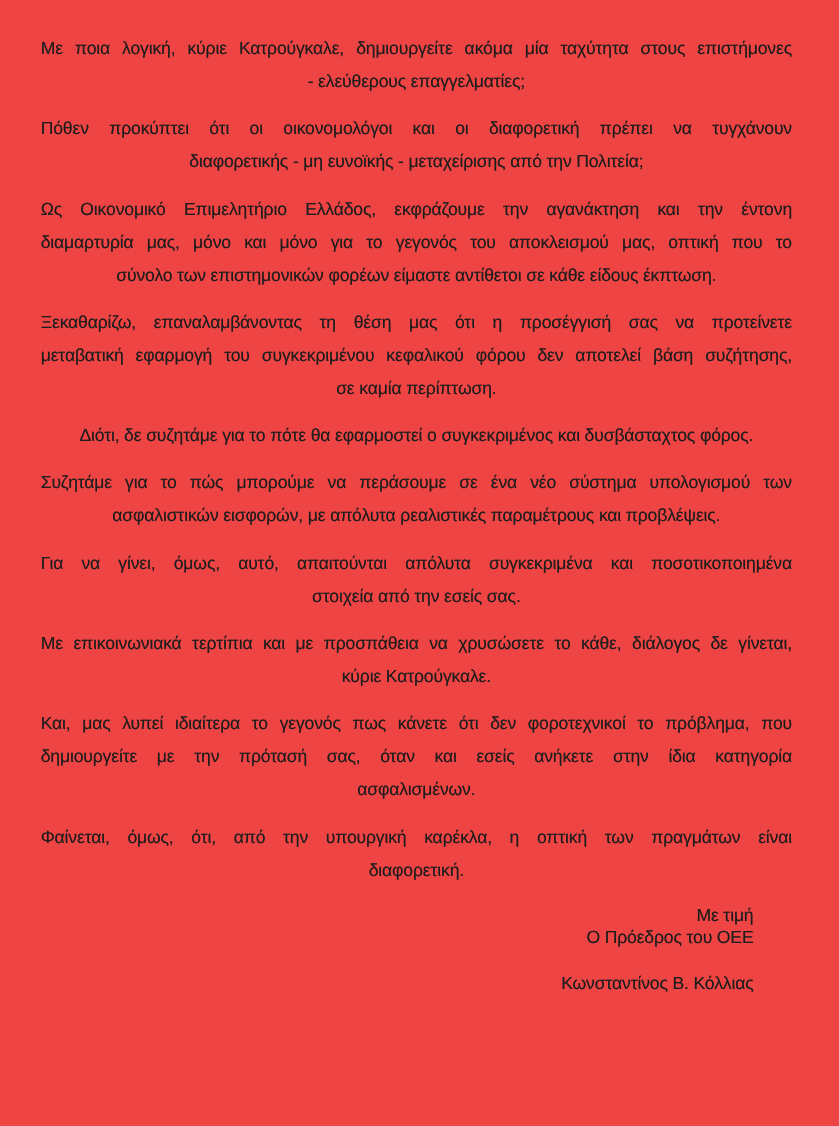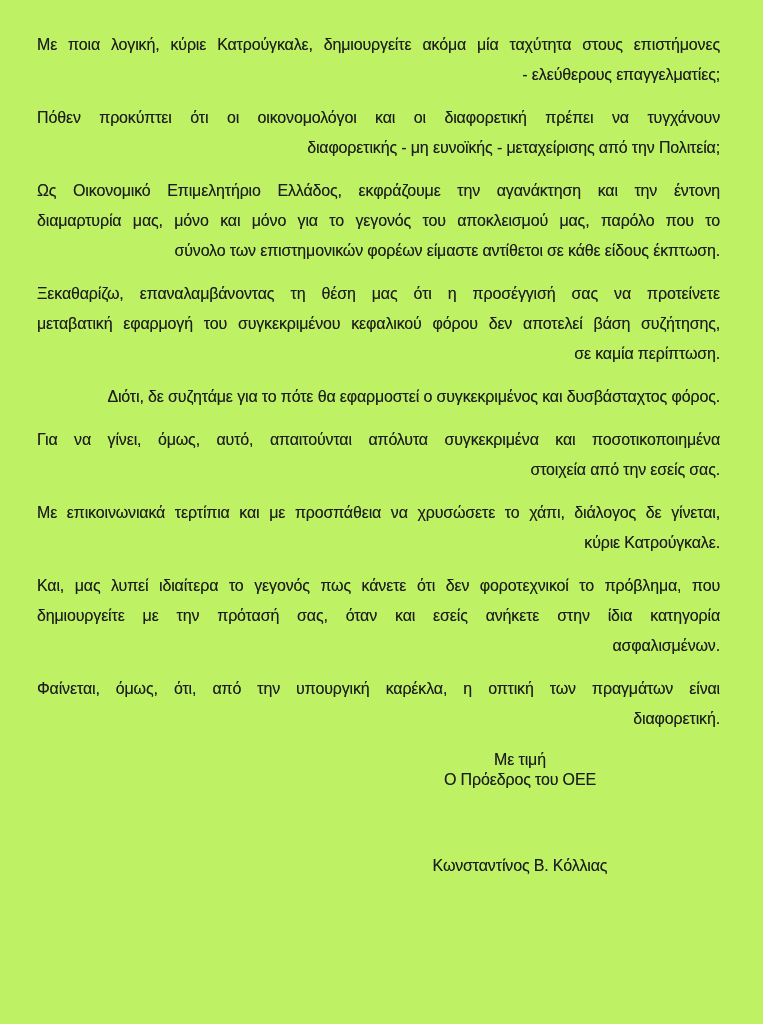--- a/index.html
+++ b/index.html
@@ -10,81 +10,85 @@
   body {
     width: 763px;
     height: 1024px;
     overflow: hidden;
   }
   .page {
     box-sizing: border-box;
     width: 763px;
     height: 1024px;
     padding: 30px 43px 0 37px;
-    background: #bef264;
+    background: #ef4444;
     font-family: "Liberation Sans", sans-serif;
     font-size: 16px;
     line-height: 30px;
     letter-spacing: -0.15px;
     color: #1d1d1d;
     text-shadow: 0 0 0.5px rgba(30,30,30,0.55);
   }
   .para {
     margin: 0 0 13px 0;
   }
   .line.full {
     text-align: justify;
     text-align-last: justify;
   }
   .line.last {
-    text-align: right;
+    text-align: center;
   }
   .closing {
     width: 330px;
     margin-left: 318px;
     margin-top: 16px;
-    text-align: center;
+    text-align: right;
     line-height: 20px;
   }
   .closing .signer-name {
-    margin-top: 66px;
+    margin-top: 22px;
   }
 </style>
 </head>
 <body>
 
 <div class="page">
   <div>
       <div class="para">
         <div class="line full">Με ποια λογική, κύριε Κατρούγκαλε, δημιουργείτε ακόμα μία ταχύτητα στους επιστήμονες</div>
         <div class="line last">- ελεύθερους επαγγελματίες;</div>
       </div>
       <div class="para">
         <div class="line full">Πόθεν προκύπτει ότι οι οικονομολόγοι και οι διαφορετική πρέπει να τυγχάνουν</div>
         <div class="line last">διαφορετικής - μη ευνοϊκής - μεταχείρισης από την Πολιτεία;</div>
       </div>
       <div class="para">
         <div class="line full">Ως Οικονομικό Επιμελητήριο Ελλάδος, εκφράζουμε την αγανάκτηση και την έντονη</div>
-        <div class="line full">διαμαρτυρία μας, μόνο και μόνο για το γεγονός του αποκλεισμού μας, παρόλο που το</div>
+        <div class="line full">διαμαρτυρία μας, μόνο και μόνο για το γεγονός του αποκλεισμού μας, οπτική που το</div>
         <div class="line last">σύνολο των επιστημονικών φορέων είμαστε αντίθετοι σε κάθε είδους έκπτωση.</div>
       </div>
       <div class="para">
         <div class="line full">Ξεκαθαρίζω, επαναλαμβάνοντας τη θέση μας ότι η προσέγγισή σας να προτείνετε</div>
         <div class="line full">μεταβατική εφαρμογή του συγκεκριμένου κεφαλικού φόρου δεν αποτελεί βάση συζήτησης,</div>
         <div class="line last">σε καμία περίπτωση.</div>
       </div>
       <div class="para">
         <div class="line last">Διότι, δε συζητάμε για το πότε θα εφαρμοστεί ο συγκεκριμένος και δυσβάσταχτος φόρος.</div>
       </div>
       <div class="para">
+        <div class="line full">Συζητάμε για το πώς μπορούμε να περάσουμε σε ένα νέο σύστημα υπολογισμού των</div>
+        <div class="line last">ασφαλιστικών εισφορών, με απόλυτα ρεαλιστικές παραμέτρους και προβλέψεις.</div>
+      </div>
+      <div class="para">
         <div class="line full">Για να γίνει, όμως, αυτό, απαιτούνται απόλυτα συγκεκριμένα και ποσοτικοποιημένα</div>
         <div class="line last">στοιχεία από την εσείς σας.</div>
       </div>
       <div class="para">
-        <div class="line full">Με επικοινωνιακά τερτίπια και με προσπάθεια να χρυσώσετε το χάπι, διάλογος δε γίνεται,</div>
+        <div class="line full">Με επικοινωνιακά τερτίπια και με προσπάθεια να χρυσώσετε το κάθε, διάλογος δε γίνεται,</div>
         <div class="line last">κύριε Κατρούγκαλε.</div>
       </div>
       <div class="para">
         <div class="line full">Και, μας λυπεί ιδιαίτερα το γεγονός πως κάνετε ότι δεν φοροτεχνικοί το πρόβλημα, που</div>
         <div class="line full">δημιουργείτε με την πρότασή σας, όταν και εσείς ανήκετε στην ίδια κατηγορία</div>
         <div class="line last">ασφαλισμένων.</div>
       </div>
       <div class="para">
         <div class="line full">Φαίνεται, όμως, ότι, από την υπουργική καρέκλα, η οπτική των πραγμάτων είναι</div>
         <div class="line last">διαφορετική.</div>

